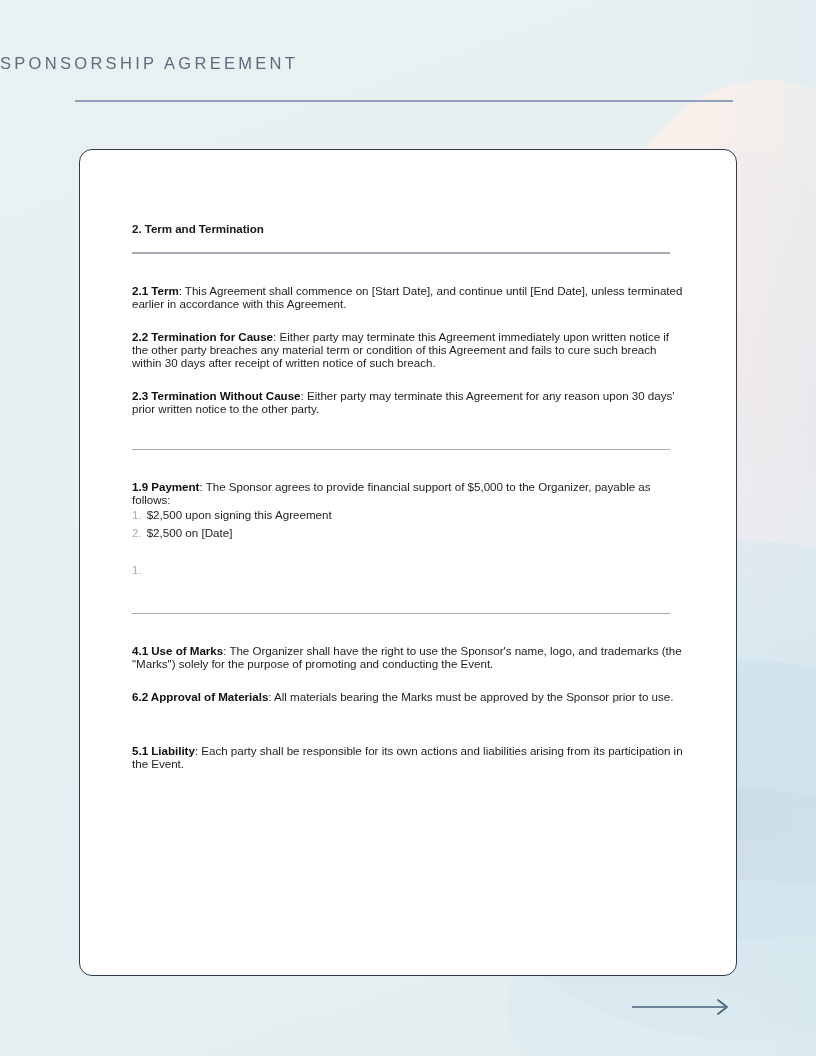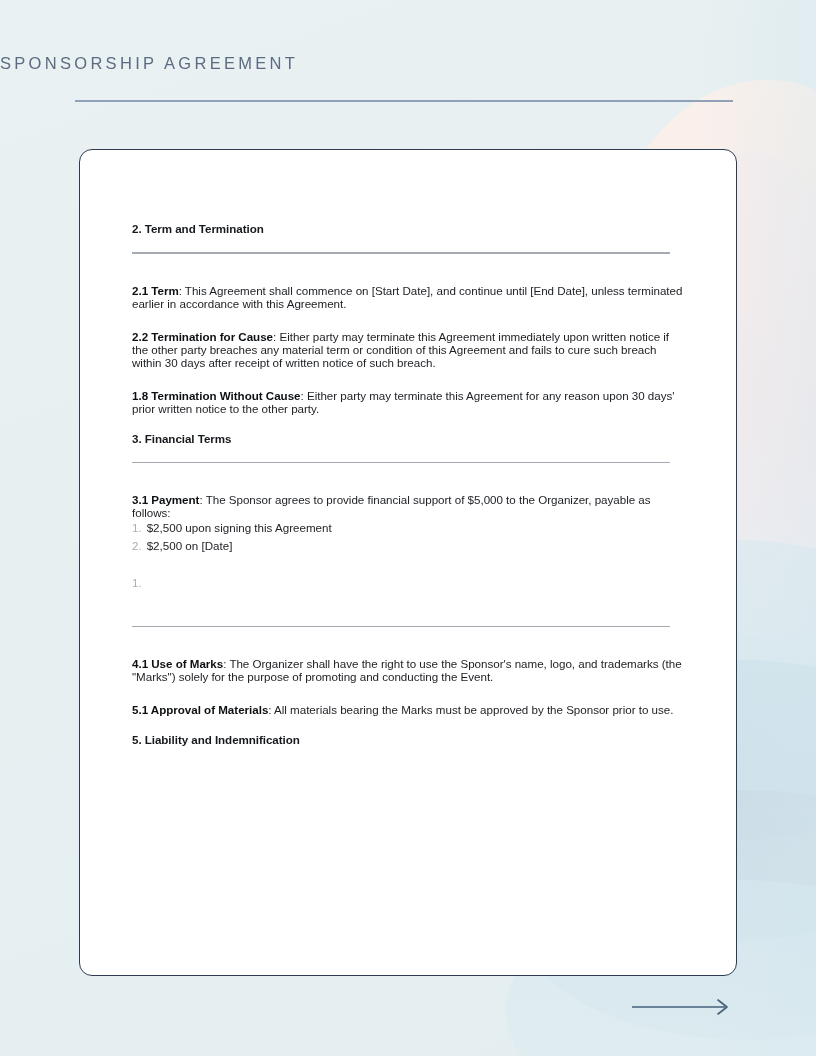--- a/index.html
+++ b/index.html
@@ -196,26 +196,25 @@
 
 <div class="doc-card">
   <div class="doc-inner" id="doc-inner">
       <div class="section-head">2. Term and Termination</div>
       <div class="section-rule"></div>
       <div class="sp-30"></div>
       <p class="clause"><b>2.1 Term</b><span>: This Agreement shall commence on [Start Date], and continue until [End Date], unless terminated earlier in accordance with this Agreement.</span></p>
       <div class="sp-20"></div>
       <p class="clause"><b>2.2 Termination for Cause</b><span>: Either party may terminate this Agreement immediately upon written notice if the other party breaches any material term or condition of this Agreement and fails to cure such breach within 30 days after receipt of written notice of such breach.</span></p>
       <div class="sp-20"></div>
-      <p class="clause"><b>1.8 Termination Without Cause</b><span>: Either party may terminate this Agreement for any reason upon 30 days' prior written notice to the other party.</span></p>
+      <p class="clause"><b>2.3 Termination Without Cause</b><span>: Either party may terminate this Agreement for any reason upon 30 days' prior written notice to the other party.</span></p>
       <div class="sp-17"></div>
-      <div class="section-head">3. Financial Terms</div>
       <div class="section-rule"></div>
       <div class="sp-30"></div>
-      <p class="clause"><b>3.1 Payment</b><span>: The Sponsor agrees to provide financial support of $5,000 to the Organizer, payable as follows:</span></p>
+      <p class="clause"><b>1.9 Payment</b><span>: The Sponsor agrees to provide financial support of $5,000 to the Organizer, payable as follows:</span></p>
       <ul class="olist">
         <li>
           <span class="marker">1.</span>
           <span>$2,500 upon signing this Agreement</span>
         </li>
         <li>
           <span class="marker">2.</span>
           <span>$2,500 on [Date]</span>
         </li>
       </ul>
@@ -223,24 +222,24 @@
       <ul class="olist">
         <li>
           <span class="marker">1.</span>
         </li>
       </ul>
       <div class="sp-17"></div>
       <div class="section-rule"></div>
       <div class="sp-30"></div>
       <p class="clause"><b>4.1 Use of Marks</b><span>: The Organizer shall have the right to use the Sponsor's name, logo, and trademarks (the "Marks") solely for the purpose of promoting and conducting the Event.</span></p>
       <div class="sp-20"></div>
-      <p class="clause"><b>5.1 Approval of Materials</b><span>: All materials bearing the Marks must be approved by the Sponsor prior to use.</span></p>
+      <p class="clause"><b>6.2 Approval of Materials</b><span>: All materials bearing the Marks must be approved by the Sponsor prior to use.</span></p>
       <div class="sp-17"></div>
-      <div class="section-head">5. Liability and Indemnification</div>
       <div class="sp-24"></div>
+      <p class="clause"><b>5.1 Liability</b><span>: Each party shall be responsible for its own actions and liabilities arising from its participation in the Event.</span></p>
     </div>
 </div>
 
 <div class="footer-arrow">
   <svg width="100" height="18" viewBox="0 0 100 18">
     <line x1="0" y1="9" x2="93" y2="9" stroke="#46617c" stroke-width="1.4"></line>
     <polyline points="86,2 95,9 86,16" fill="none" stroke="#46617c" stroke-width="1.6" stroke-linecap="round" stroke-linejoin="round"></polyline>
   </svg>
 </div>
 

